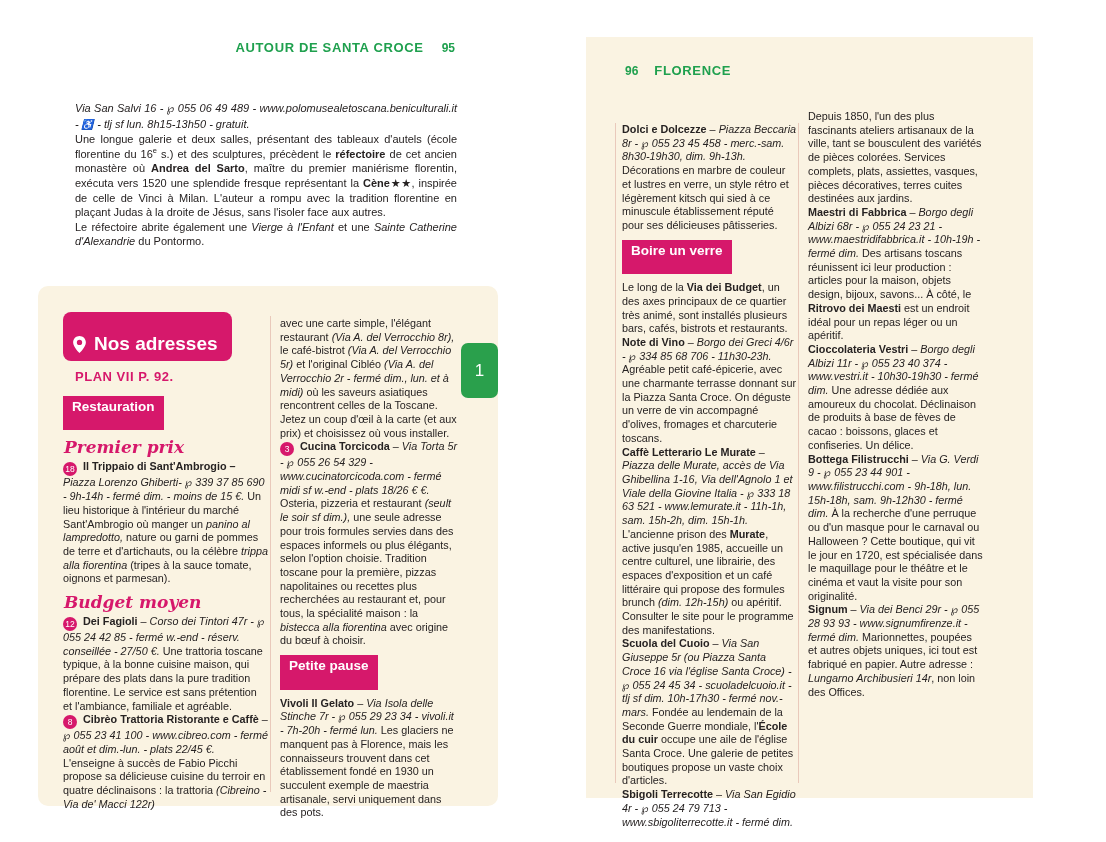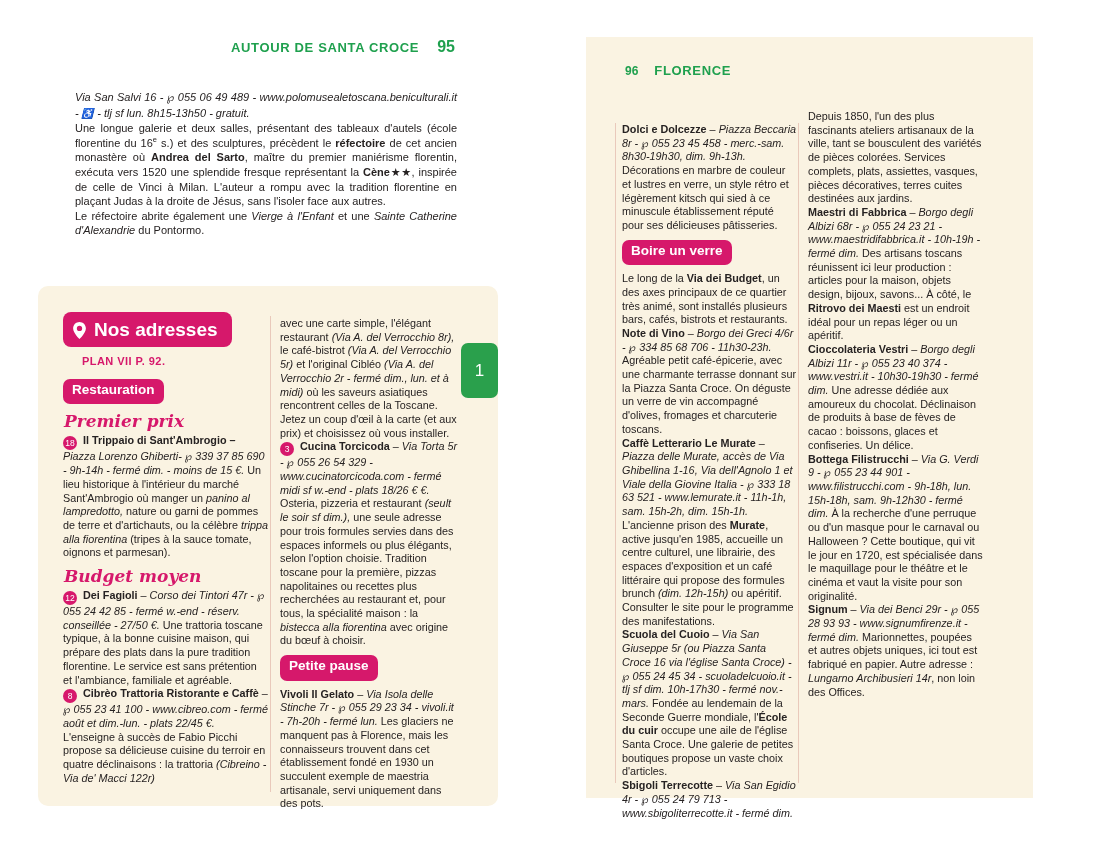--- a/index.html
+++ b/index.html
@@ -5,39 +5,39 @@
   html,body{margin:0;padding:0;}
   body{
     width:1106px;height:842px;position:relative;background:#ffffff;
     font-family:"Liberation Sans",sans-serif;color:#262222;
     -webkit-font-smoothing:antialiased;overflow:hidden;
   }
 
   
   #lp-header{position:absolute;top:38px;left:75px;width:380px;text-align:right;color:#1fa04e;white-space:nowrap;}
   #lp-header .rtitle{font-weight:bold;font-size:13px;letter-spacing:.05em;}
-  #lp-header .rnum{font-weight:bold;font-size:16px;margin-left:18px;}
+  #lp-header .rnum{font-weight:bold;font-size:12px;margin-left:18px;}
 
-  #lp-intro{position:absolute;left:75px;top:90px;width:382px;font-size:11px;line-height:14.6px;text-align:justify;}
+  #lp-intro{position:absolute;left:75px;top:101px;width:382px;font-size:11px;line-height:14.6px;text-align:justify;}
   #lp-intro p{margin:0;}
   .addr{font-style:italic;}
 
   
   #adr-box{position:absolute;left:38px;top:286px;width:460px;height:520px;background:#faf3e2;border-radius:10px;}
   #box-divider{position:absolute;left:232px;top:30px;width:1px;height:476px;background:#e9c9bb;}
   #box-col1{position:absolute;left:25px;top:26px;width:205px;}
   #box-col2{position:absolute;left:242px;top:31px;width:180px;}
 
   .box-title{display:inline-flex;align-items:center;gap:8px;background:#d6186b;color:#fff;
-    font-weight:bold;font-size:19px;padding:8px 14px 6px 10px;border-radius:8px;line-height:1.1;}
-  .plan-ref{color:#d6186b;font-weight:bold;font-size:11px;letter-spacing:.04em;margin:8px 0 12px 19px;}
+    font-weight:bold;font-size:19px;padding:22px 14px 6px 10px;border-radius:8px;line-height:1.1;}
+  .plan-ref{color:#d6186b;font-weight:bold;font-size:13px;letter-spacing:.04em;margin:8px 0 12px 12px;}
 
   .badge-row{margin:7px 0 7px;}
   .section-badge{display:inline-block;background:#d6186b;color:#fff;font-weight:bold;font-size:13.5px;
-    padding:3px 9px 7px;border-radius:7px;line-height:1.15;}
+    padding:3px 9px 16px;border-radius:0;line-height:1.15;}
 
   .price-heading{font-family:"DejaVu Serif",serif;font-style:italic;font-weight:bold;color:#d6186b;
     font-size:17px;margin:6px 0 3px 1px;}
 
   .entry,.para{font-size:10.8px;line-height:13.7px;margin:0;text-align:left;}
   .b{font-weight:bold;}
   .i{font-style:italic;}
   .ph{font-style:italic;font-family:"DejaVu Sans",sans-serif;}
   .wc{font-size:10px;}
   .star{letter-spacing:-.5px;}

